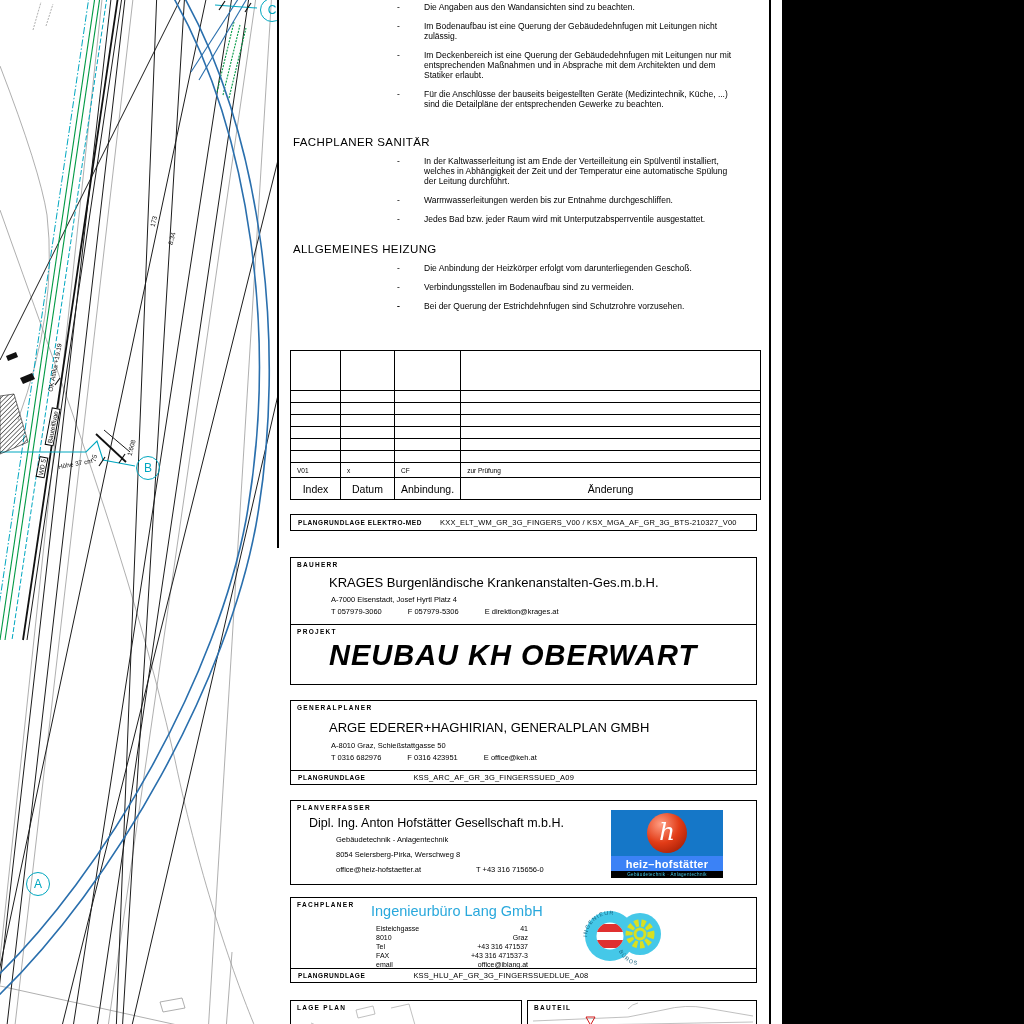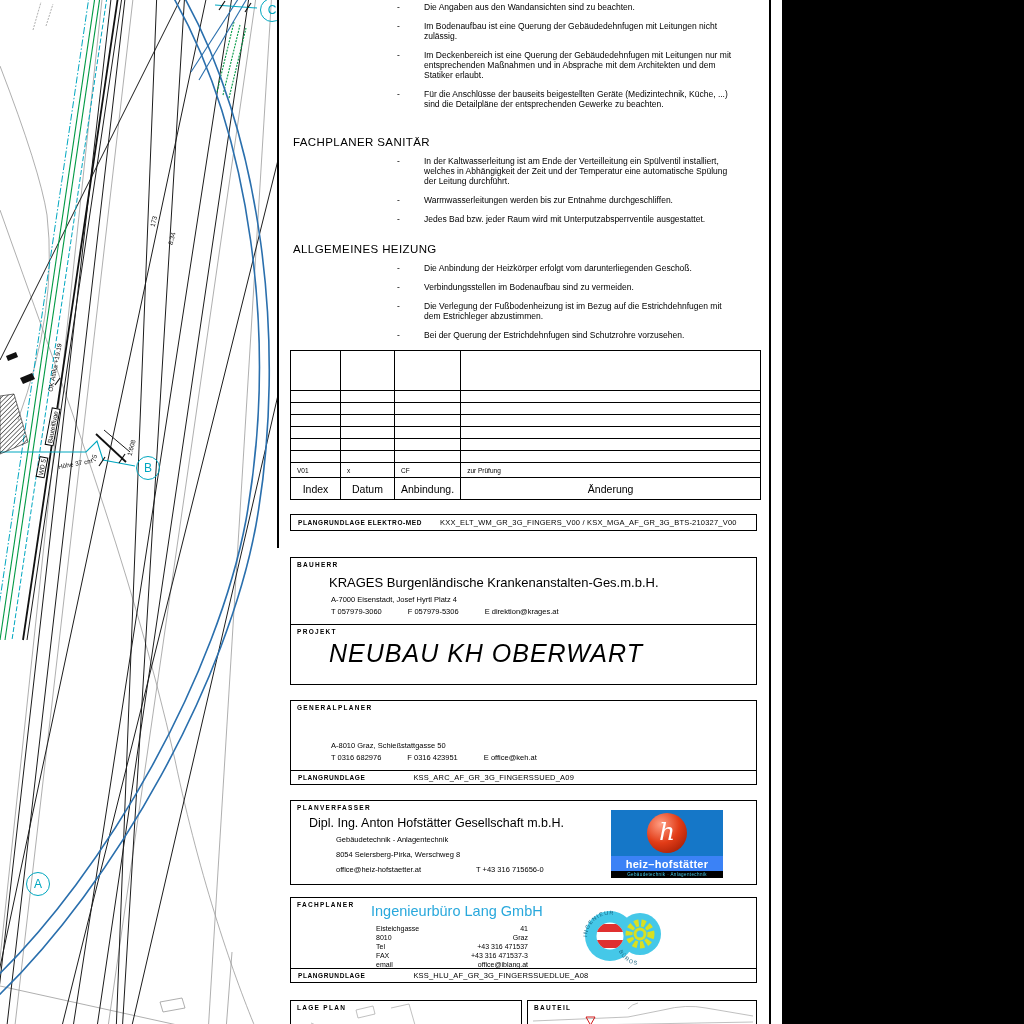--- a/index.html
+++ b/index.html
@@ -55,21 +55,21 @@
   .box-label{position:absolute;top:3px;left:6px;font-size:6.5px;font-weight:bold;letter-spacing:1.3px;}
   .bar{display:flex;align-items:center;padding-left:7px;}
   .bar .bar-label{font-size:6.5px;font-weight:bold;letter-spacing:0.6px;}
   .bar .bar-value{font-size:7.5px;margin-left:18px;letter-spacing:0.2px;}
   #bar-arc .bar-value,#bar-hlu .bar-value{margin-left:48px;}
 
   #box-bauherr .co-name{position:absolute;left:38px;top:17px;font-size:13px;}
   #box-bauherr .co-addr{position:absolute;left:40px;top:37px;font-size:7.5px;}
   #box-bauherr .co-contact{position:absolute;left:40px;top:49px;font-size:7.5px;display:flex;gap:26px;}
 
-  #box-projekt .proj-name{position:absolute;left:38px;top:14px;font-size:25px;font-weight:normal;font-style:italic;letter-spacing:1px;}
+  #box-projekt .proj-name{position:absolute;left:38px;top:14px;font-size:29px;font-weight:bold;font-style:italic;letter-spacing:1px;}
 
   #box-gp .co-name{position:absolute;left:38px;top:19px;font-size:13px;}
   #box-gp .co-addr{position:absolute;left:40px;top:40px;font-size:7.5px;}
   #box-gp .co-contact{position:absolute;left:40px;top:52px;font-size:7.5px;display:flex;gap:26px;}
 
   #box-pv .co-name{position:absolute;left:18px;top:15px;font-size:12.5px;}
   #box-pv .pv-line{position:absolute;left:45px;font-size:7.5px;}
   #box-pv .pv-l1{top:34px;}
   #box-pv .pv-l2{top:49px;}
   #box-pv .pv-l3{top:64px;display:flex;gap:55px;}
@@ -237,21 +237,20 @@
           <span class="txt">Die Anbindung der Heizkörper erfolgt vom darunterliegenden Geschoß.</span>
         </div>
 
         <div class="note-item">
           <span class="dash">-</span>
           <span class="txt">Verbindungsstellen im Bodenaufbau sind zu vermeiden.</span>
         </div>
 
         <div class="note-item">
           <span class="dash">-</span>
-          <span class="txt">Die Verlegung der Fußbodenheizung ist im Bezug auf die Estrichdehnfugen mit dem Estrichleger abzustimmen.</span>
         </div>
 
         <div class="note-item">
           <span class="dash">-</span>
           <span class="txt">Bei der Querung der Estrichdehnfugen sind Schutzrohre vorzusehen.</span>
         </div>
       </div>
   </div>
 
   <table id="rev-table">
@@ -335,20 +334,21 @@
     </div>
   </div>
 
   <div class="tbox" id="box-projekt" style="top:624px;height:61px">
     <span class="box-label">PROJEKT</span>
     <div class="proj-name">NEUBAU KH OBERWART</div>
   </div>
 
   <div class="tbox" id="box-gp" style="top:700px;height:71px">
     <span class="box-label">GENERALPLANER</span>
+    <div class="co-name">ARGE EDERER+HAGHIRIAN, GENERALPLAN GMBH</div>
     <div class="co-addr">A-8010 Graz, Schießstattgasse 50</div>
     <div class="co-contact">
       <span>T 0316 682976</span>
       <span>F 0316 423951</span>
       <span>E office@keh.at</span>
     </div>
   </div>
   <div class="tbox bar" id="bar-arc" style="top:770px;height:15px">
     <span class="bar-label">PLANGRUNDLAGE</span>
     <span class="bar-value">KSS_ARC_AF_GR_3G_FINGERSSUED_A09</span>

